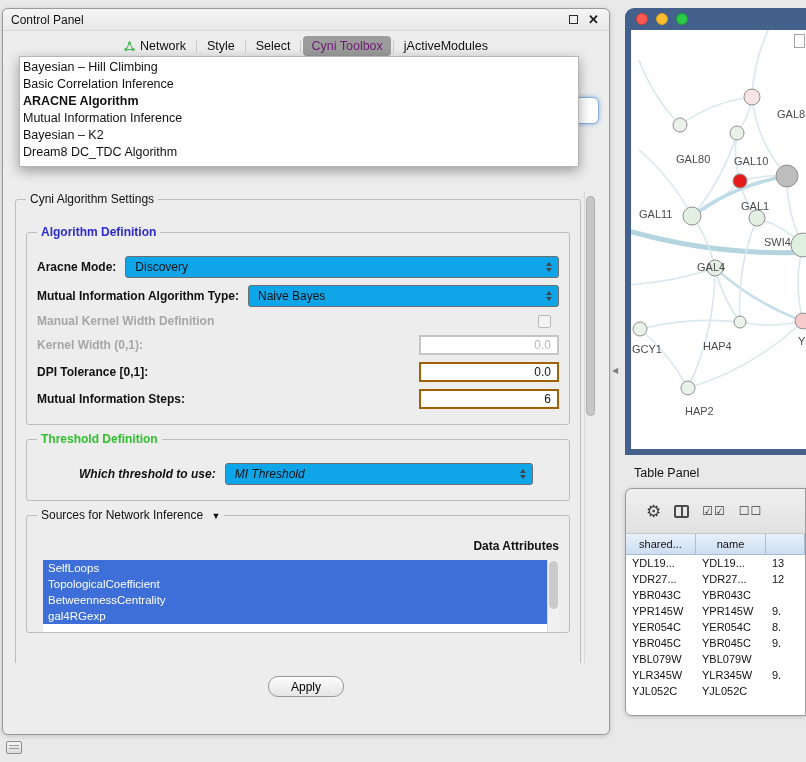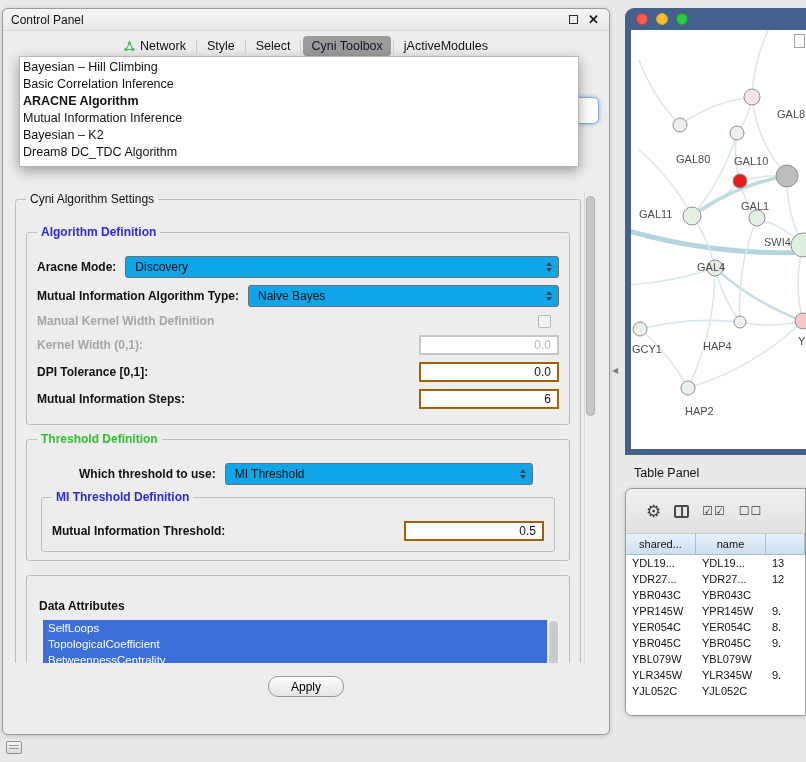--- a/index.html
+++ b/index.html
@@ -20,21 +20,21 @@
   .cp-title { flex: 1; }
   .winbtn { display: inline-flex; align-items: center; justify-content: center;
     width: 15px; height: 15px; margin-left: 5px; }
   .float-glyph { width: 9px; height: 9px; border: 1.5px solid #2e2e2e; display: inline-block; }
   .close-glyph { font-weight: bold; font-size: 13px; color: #1c1c1c; }
 
   .cp-tabbar { position: absolute; left: 0; top: 25px; right: 0; height: 24px;
     display: flex; align-items: center; justify-content: center; font-size: 12.5px; }
   .tab { padding: 3px 8px; display: inline-flex; align-items: center; gap: 5px;
     border-radius: 4px; white-space: nowrap; }
-  .tab.active { background: #9c9c9c; color: #0f172a; align-items: center; }
+  .tab.active { background: #9c9c9c; color: #701a75; align-items: center; }
   .tab-sep { width: 1px; height: 13px; background: #cccccc; margin: 0 2px; }
   .net-ico { display: inline-flex; }
 
   
   .combo-fragment { position: absolute; left: 430px; top: 88px; width: 166px; height: 27px;
     background: #fff; border: 1px solid #8aaed8; border-radius: 6px;
     box-shadow: 0 0 4px rgba(95,155,225,.8); z-index: 1; }
 
   
   .popup { position: absolute; left: 16px; top: 47px; width: 560px; background: #fff;
@@ -50,21 +50,21 @@
     overflow: hidden; }
   .group { position: relative; border: 1px solid #bdbdbd; border-radius: 3px;
     margin: 14px 4px 0 4px; padding: 23px 10px 8px 10px; }
   .group.outer { margin: 8px 2px 0 2px; padding: 18px 6px 0 6px; height: 540px; }
   .group-label { position: absolute; top: -8px; left: 10px; background: #ededed;
     padding: 0 4px; font-size: 12px; white-space: nowrap; }
   .blue-t { color: #2b2bd4; font-weight: bold; }
   .green-t { color: #2fc12f; font-weight: bold; }
 
   .row { display: flex; align-items: center; margin-bottom: 7px; }
-  .row.indent { padding-left: 42px; }
+  .row.indent { padding-left: 42px; font-style: italic; }
   .lbl { font-size: 12px; font-weight: bold; white-space: nowrap; }
   .dis { color: #a6a6a6; }
   .spacer { flex: 1; }
   .combo { position: relative; height: 22px; background: #0ea5e9; border: 1px solid #6e6e6e;
     border-radius: 3px; display: flex; align-items: center; padding: 0 22px 0 9px;
     font-size: 12px; margin-left: 9px; }
   .grow { flex: 1; }
   .mr { margin-right: 26px; }
   .combo-arrows { position: absolute; right: 6px; top: 5px; display: flex;
     flex-direction: column; gap: 2px; }
@@ -77,21 +77,21 @@
     padding: 0 6px; }
   .tfield.dis { border-color: #c6c6c6; color: #b9b9b9; }
   .chk { width: 13px; height: 13px; border: 1px solid #b9b9b9; background: #f3f3f3;
     border-radius: 2px; margin-right: 8px; }
 
   .hub-row { display: flex; align-items: center; margin: 13px 0 13px 8px; }
   .tri { font-size: 11px; margin-left: 8px; }
   .tri-down { font-size: 9px; margin-left: 5px; }
 
   .sources { padding-bottom: 0; }
-  .attr-label { margin: 0 0 7px 2px; }
+  .attr-label { margin: 0 0 7px 2px; text-align: right; }
   .attr-wrap { display: flex; margin-left: 6px; width: 516px; height: 72px; background: #fff; }
   .attr-items { flex: 1; overflow: hidden; }
   .attr-item { height: 16px; line-height: 16px; font-size: 11.5px; color: #fff;
     background: #3e6fd9; padding-left: 5px; white-space: nowrap; }
   .attr-scroll { width: 12px; background: #f0f0f0; border-left: 1px solid #dcdcdc; position: relative; }
   .attr-thumb { position: absolute; left: 1px; right: 1px; top: 1px; height: 48px;
     background: #cbcbcb; border-radius: 5px; }
 
   .cp-scrollbar { position: absolute; right: 13px; top: 182px; width: 12px; height: 472px;
     background: #ececec; border-left: 1px solid #dadada; }
@@ -258,31 +258,27 @@
           <span class="lbl">Which threshold to use:</span>
           <div class="combo grow mr">
             <span class="combo-val">MI Threshold</span>
             <span class="combo-arrows">
                 <i class="ua"></i>
                 <i class="da"></i>
               </span>
           </div>
         </div>
 
-        <div class="group" style="margin-top:12px;">
-          <span class="group-label blue-t">MI Threshold Definition</span>
-          <div class="row" style="margin-bottom:2px;">
-            <span class="lbl">Mutual Information Threshold:</span>
-            <span class="spacer"></span>
-            <div class="tfield">0.5</div>
-          </div>
-        </div>
       </div>
 
       <div class="group sources">
+        <span class="group-label">
+          <span class="lbl" style="font-weight:normal;">Sources for Network Inference</span>
+          <span class="tri-down">▼</span>
+        </span>
         <div class="attr-label lbl">Data Attributes</div>
         <div class="attr-wrap">
           <div class="attr-items">
               <div class="attr-item">SelfLoops</div>
               <div class="attr-item">TopologicalCoefficient</div>
               <div class="attr-item">BetweennessCentrality</div>
               <div class="attr-item">gal4RGexp</div>
             </div>
           <div class="attr-scroll">
             <div class="attr-thumb"></div>

